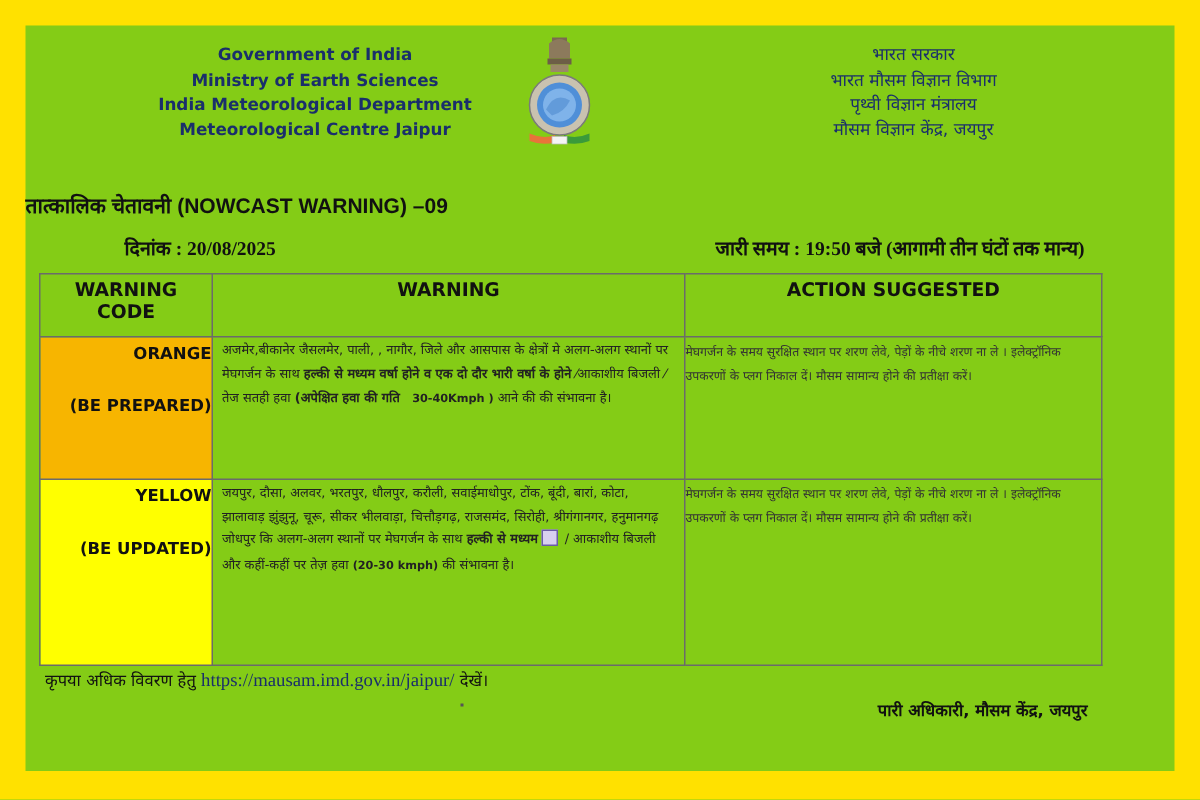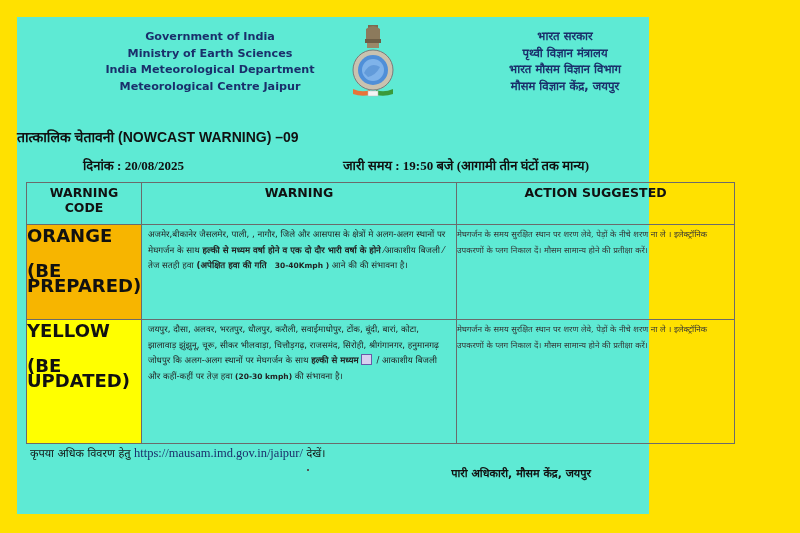--- a/index.html
+++ b/index.html
@@ -5,42 +5,42 @@
   * { box-sizing: border-box; margin: 0; padding: 0; }
   html, body { width: 800px; height: 533px; overflow: hidden; }
   body {
     background: #FFE100;
     position: relative;
     font-family: "Liberation Sans", sans-serif;
   }
   .sheet {
     position: absolute;
     left: 17px; top: 17px;
-    width: 632px; height: 497px;
-    background: #5eead4;
+    width: 766px; height: 497px;
+    background: #84cc16;
   }
   .hdr-en {
     position: absolute;
     left: 88px; top: 12px;
     width: 210px;
     text-align: center;
     color: #1a2f6b;
     font-family: "DejaVu Sans", sans-serif;
     font-weight: bold;
     font-size: 11.2px;
     line-height: 16.5px;
   }
   .hdr-hi {
     position: absolute;
-    left: 428px; top: 11px;
+    left: 472px; top: 11px;
     width: 240px;
     text-align: center;
     color: #1a2f6b;
     font-family: "DejaVu Sans", sans-serif;
-    font-weight: bold;
+    font-weight: normal;
     font-size: 11.5px;
     line-height: 16.5px;
   }
   .emblem {
     position: absolute;
     left: 333px; top: 6px;
     width: 46px; height: 78px;
   }
   .title {
     position: absolute;
@@ -82,24 +82,24 @@
     font-family: "DejaVu Sans", sans-serif;
     font-weight: bold;
     font-size: 12.5px;
     color: #111;
     height: 42px;
     line-height: 15px;
     padding-top: 2px;
     text-align: center;
   }
   .code-cell {
-    text-align: left;
-    font-family: "DejaVu Sans", sans-serif;
-    font-weight: bold;
-    font-size: 18px;
+    text-align: right;
+    font-family: "DejaVu Sans", sans-serif;
+    font-weight: bold;
+    font-size: 11px;
     color: #111;
     line-height: 15px;
   }
   .code-orange { background: #F7B500; height: 95px; padding-top: 3px; }
   .code-yellow { background: #FFFF00; height: 124px; padding-top: 3px; }
   .code-label { display: block; }
   .code-sub { display: block; margin-top: 20px; }
   .warn-text {
     font-family: "DejaVu Sans", sans-serif;
     font-size: 8.6px;
@@ -178,22 +178,22 @@
       <path d="M14 50 Q20 38 30 44 Q26 52 18 54 Z" fill="#5b95d6" opacity="0.8"></path>
 
       <path d="M3 66 Q12 70 20 67 L20 72 Q11 74 3 71 Z" fill="#e8743a"></path>
       <path d="M26 67 Q34 70 43 66 L43 71 Q35 74 26 72 Z" fill="#3a9a3a"></path>
       <rect x="18" y="68" width="10" height="5" fill="#f4f4f4" stroke="#bbb" stroke-width="0.5"></rect>
     </svg>
   </div>
 
   <div class="hdr-hi">
     <div>भारत सरकार</div>
+    <div>भारत मौसम विज्ञान विभाग</div>
     <div>पृथ्वी विज्ञान मंत्रालय</div>
-    <div>भारत मौसम विज्ञान विभाग</div>
     <div>मौसम विज्ञान केंद्र, जयपुर</div>
   </div>
 
   <div class="title">तात्कालिक चेतावनी (NOWCAST WARNING) –09</div>
   <div class="date">दिनांक : 20/08/2025</div>
   <div class="issue">जारी समय : 19:50 बजे (आगामी तीन घंटों तक मान्य)</div>
 
   <table class="warn">
     <colgroup>
       <col style="width:115px">

